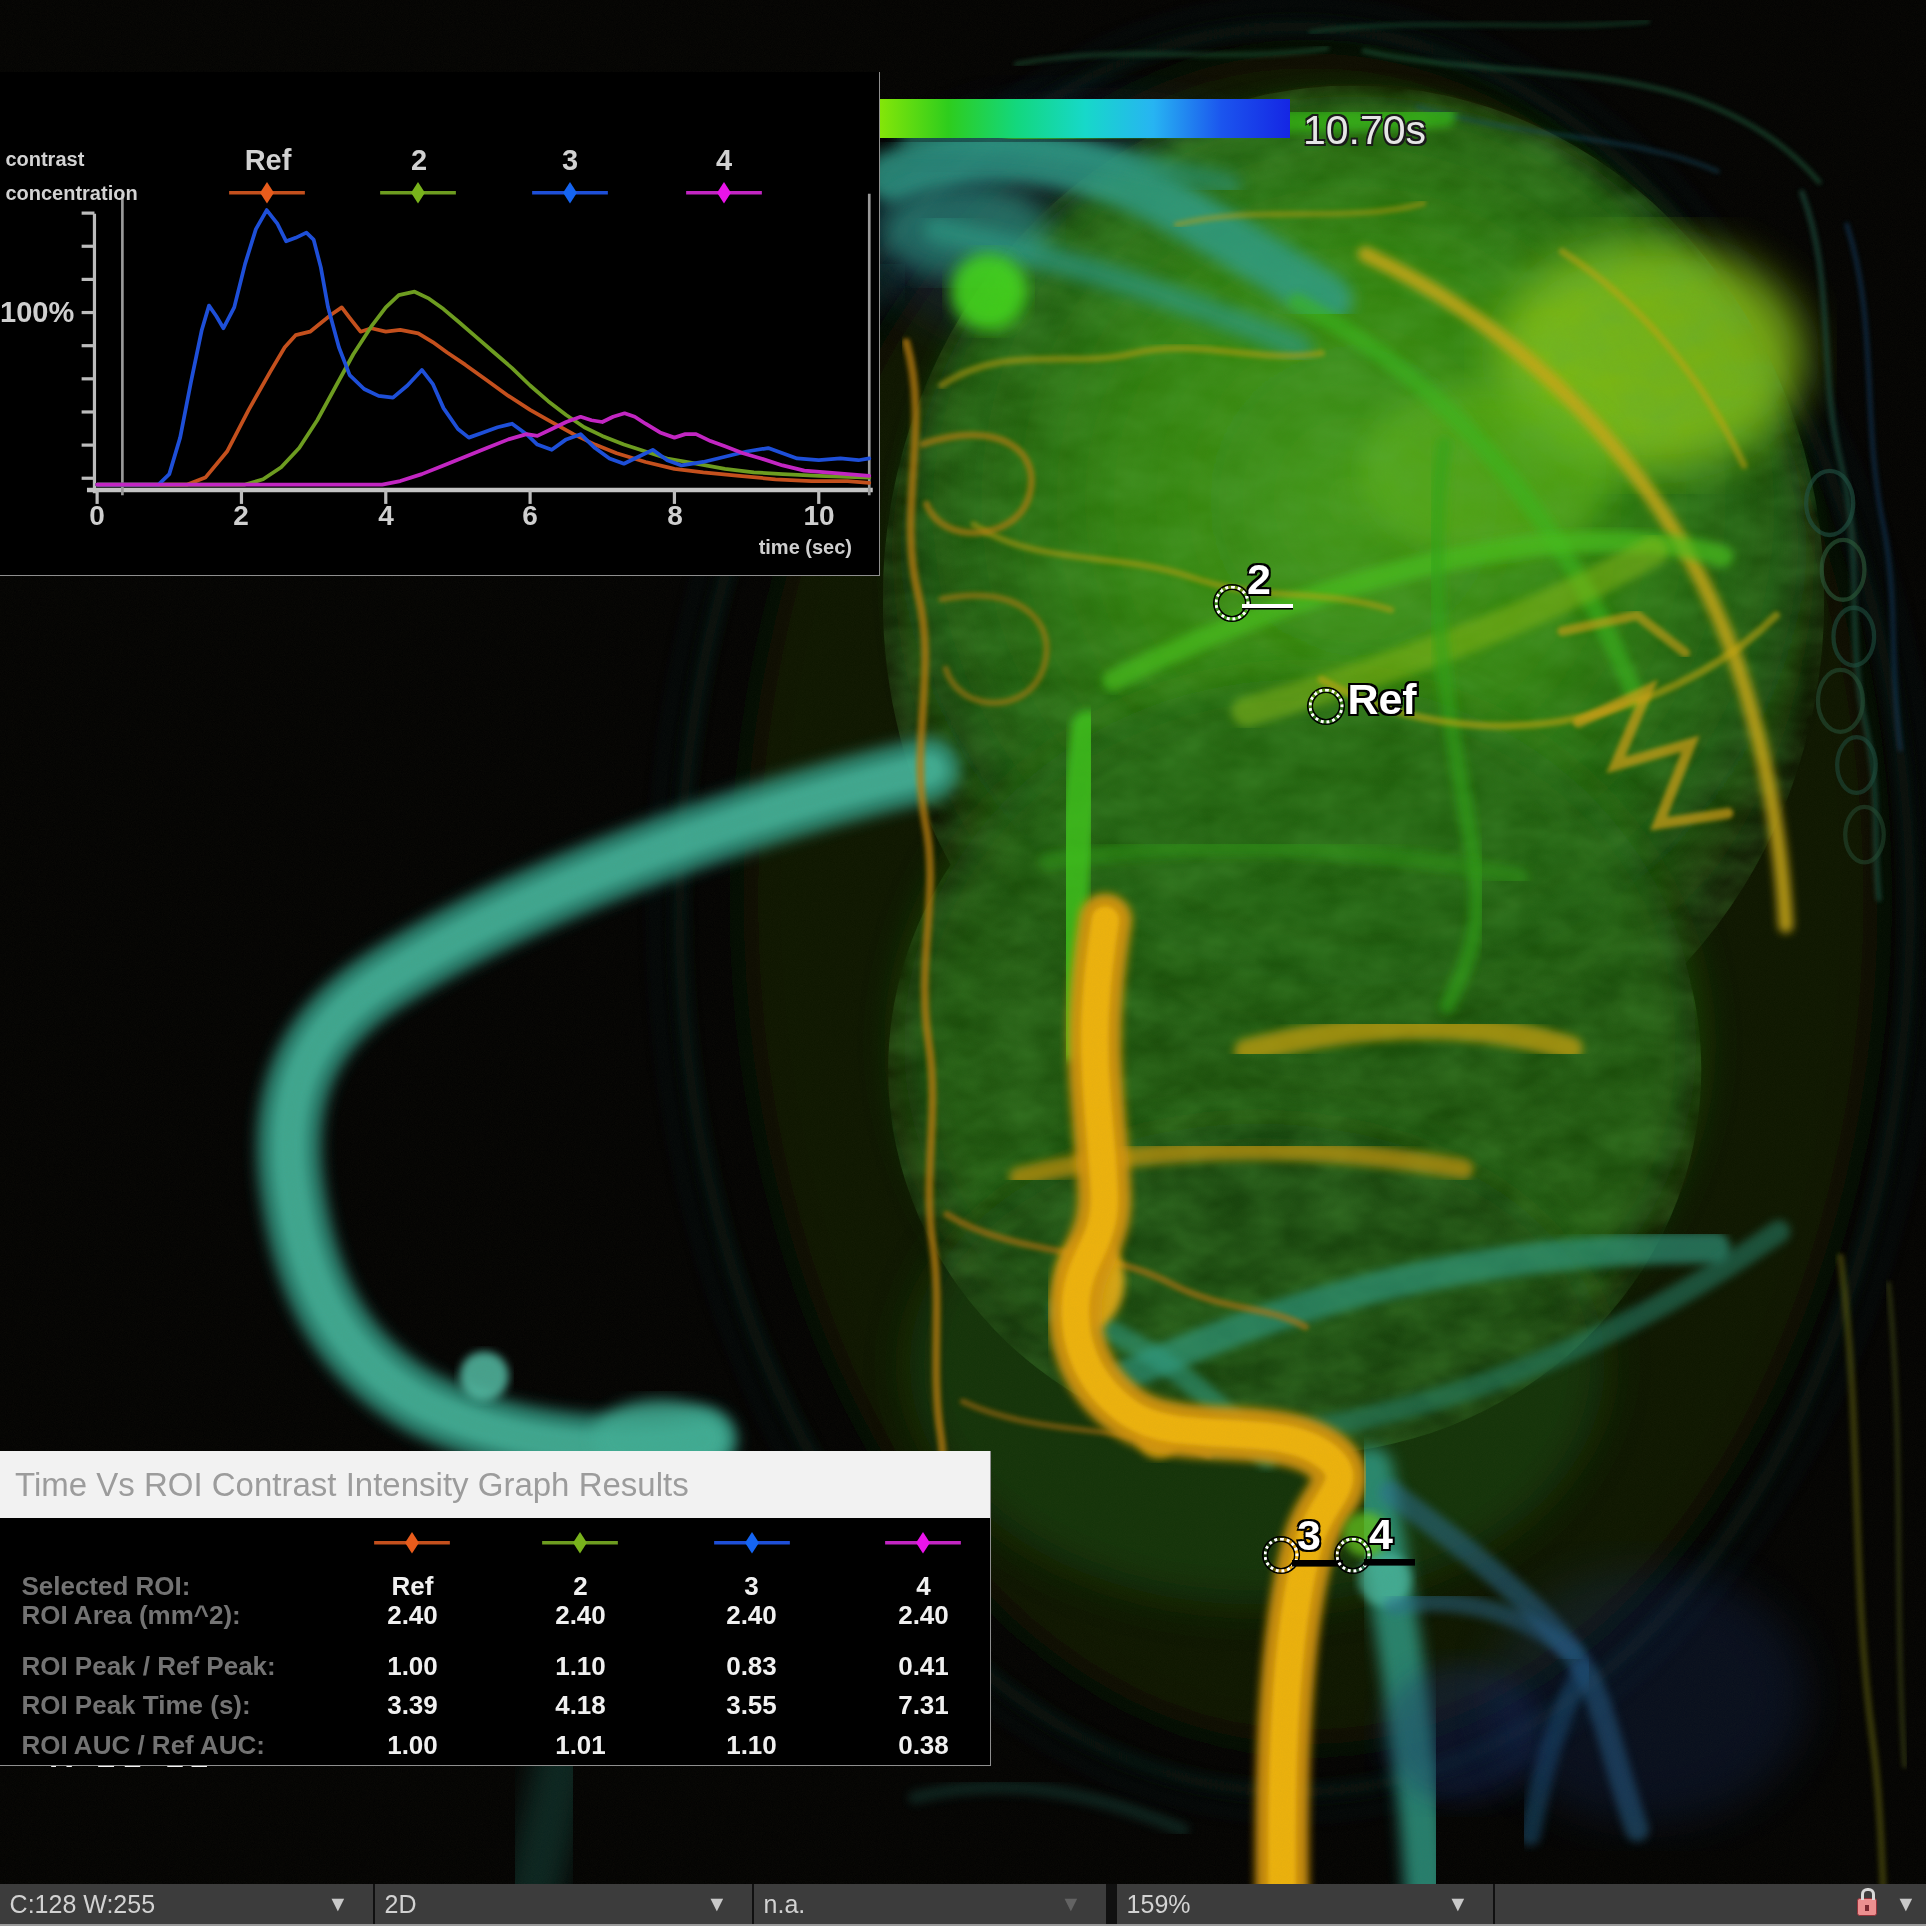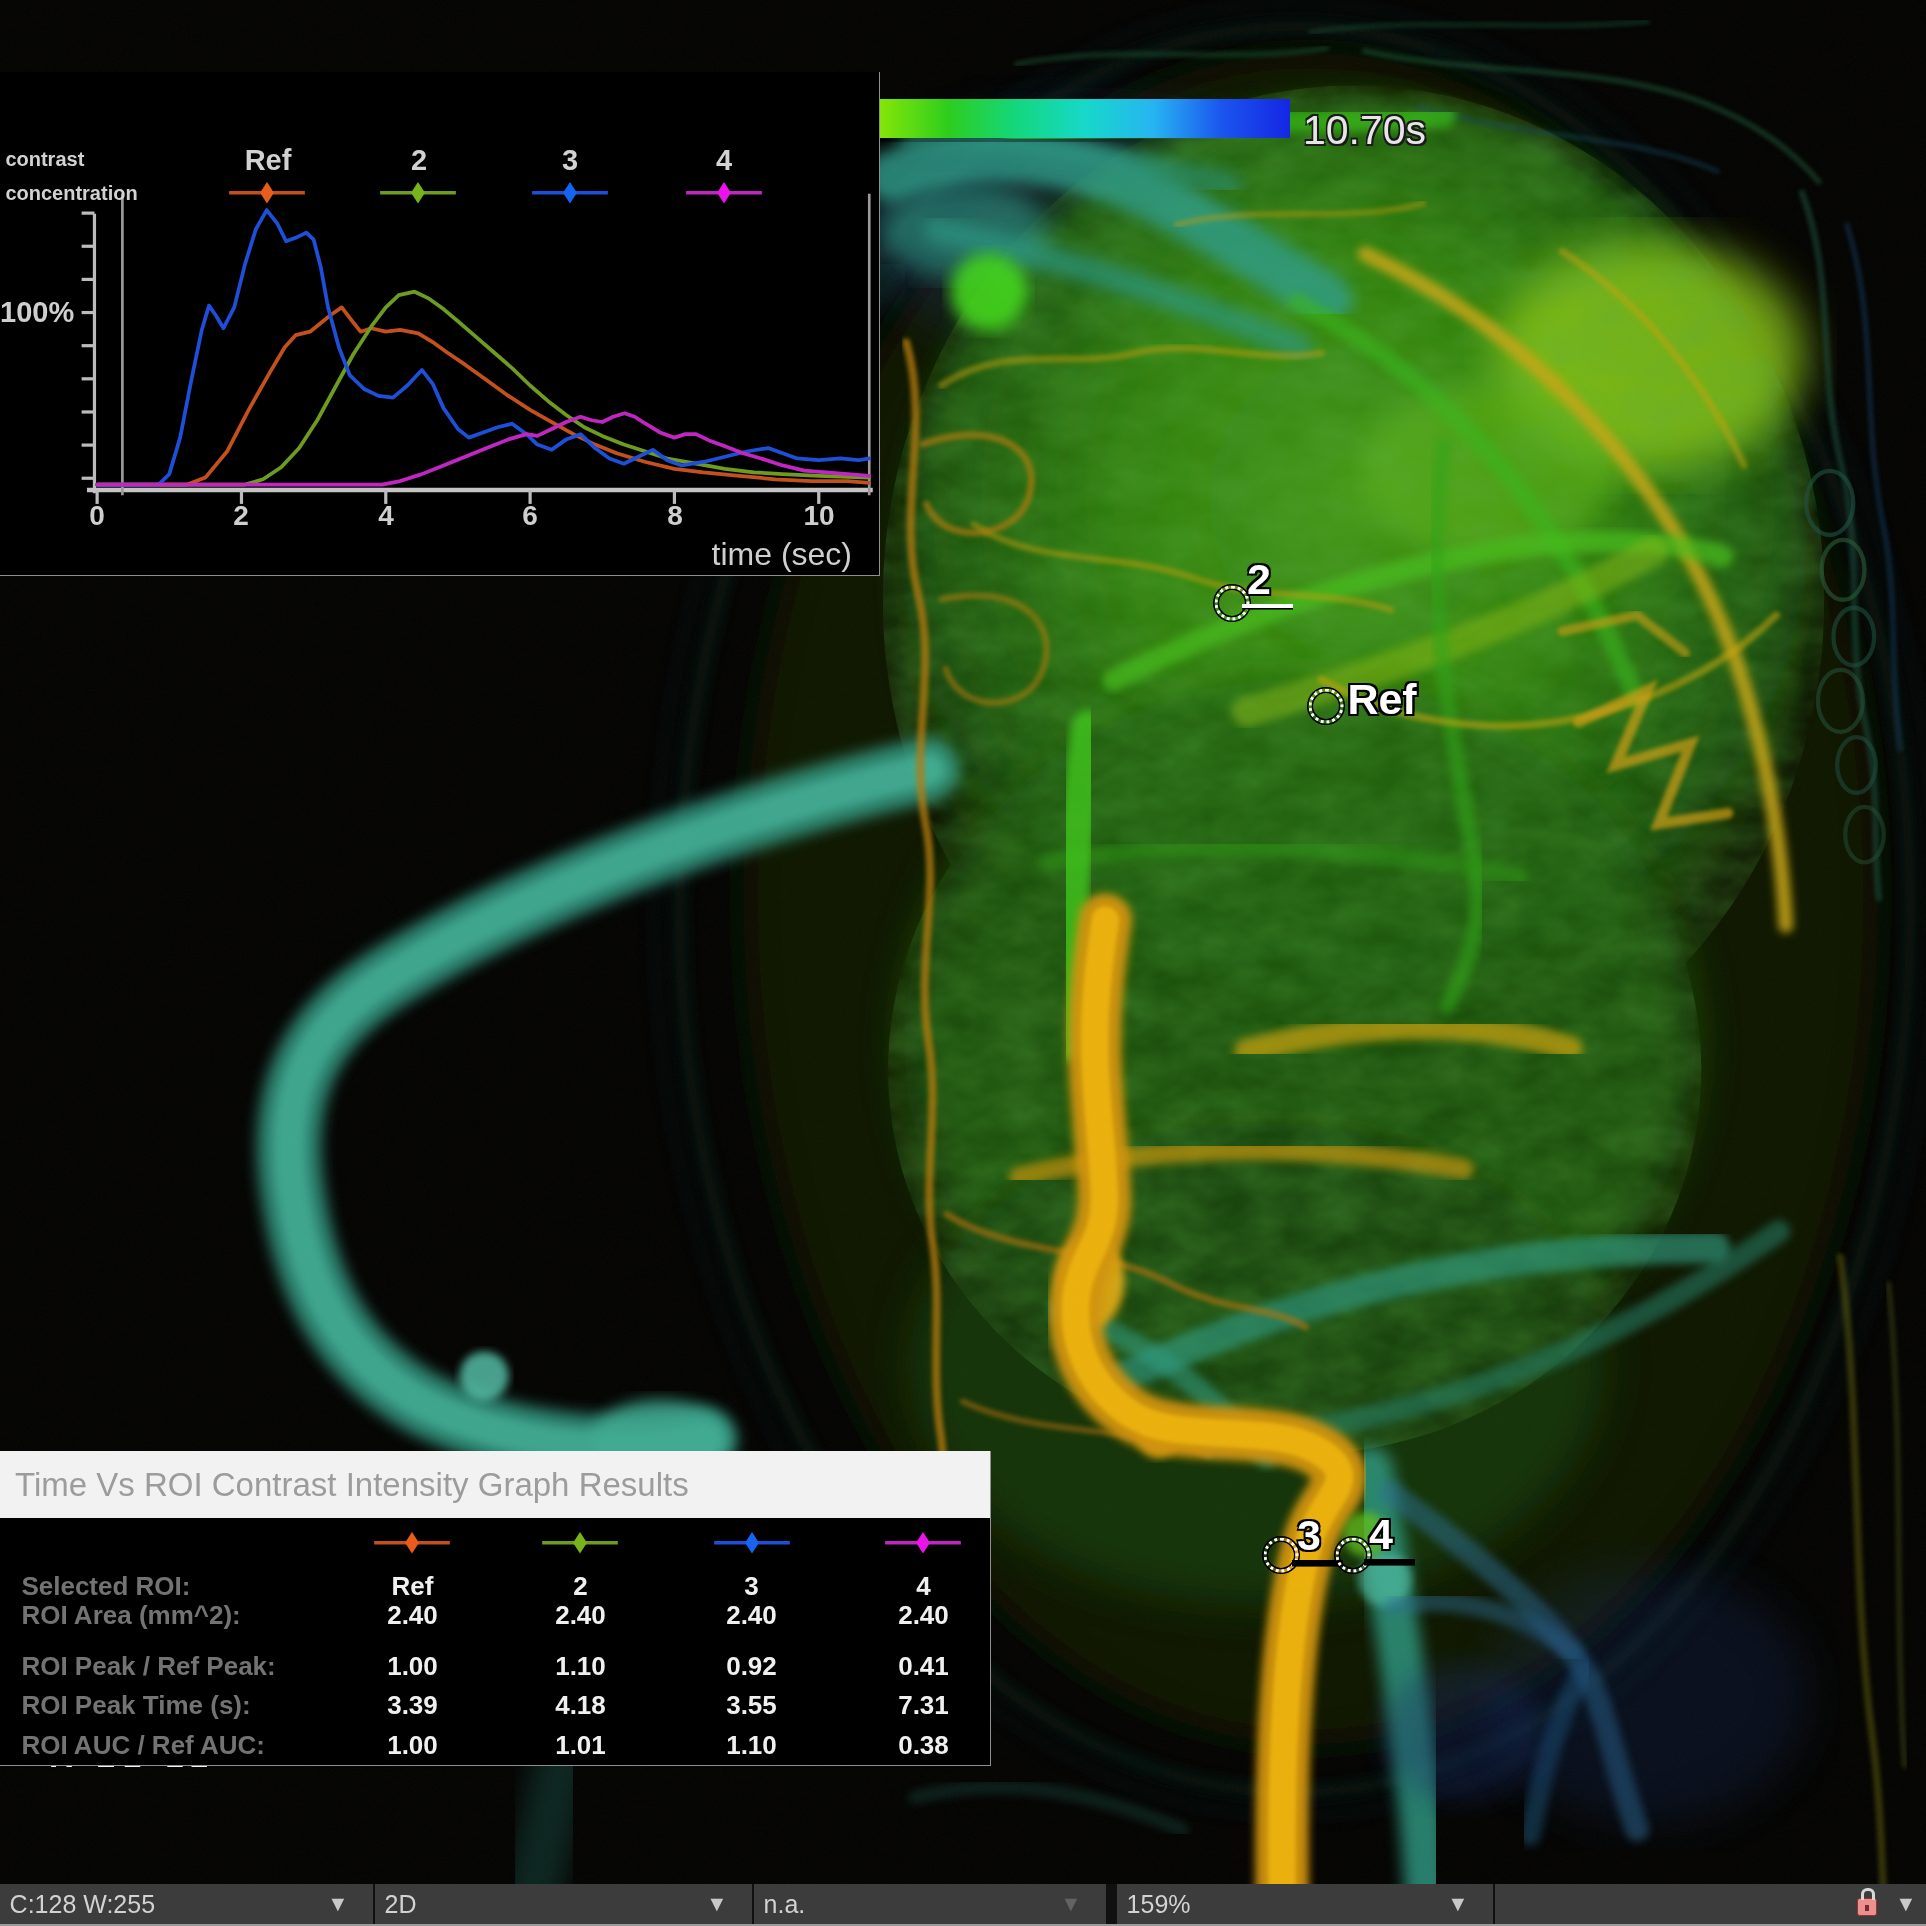--- a/index.html
+++ b/index.html
@@ -15,21 +15,21 @@
 
   #graph-panel{left:0;top:72px;width:879px;height:503px;}
   .gp-label{position:absolute;color:#d2d2d2;font-weight:bold;font-size:20px;z-index:3;}
   .gp-col{position:absolute;width:118px;text-align:center;color:#d2d2d2;font-weight:bold;font-size:29px;z-index:3;}
   .gp-marker{position:absolute;width:80px;height:23.5px;z-index:3;}
   #plot-svg{position:absolute;left:0;top:0;z-index:2;}
   .axis-num{position:absolute;width:64px;margin-left:-32px;text-align:center;color:#cfcfcf;
             font-weight:bold;font-size:28px;top:428px;z-index:3;}
   #ylabel{position:absolute;left:0;top:224px;width:68px;text-align:left;color:#cfcfcf;
           font-weight:bold;font-size:29px;z-index:3;}
-  #xlabel{position:absolute;right:27px;top:464px;color:#cfcfcf;font-weight:normal;font-size:32px;z-index:3;}
+  #xlabel{position:absolute;right:27px;top:464px;color:#cfcfcf;font-weight:bold;font-size:20px;z-index:3;}
 
   
   #res-panel{left:0;top:1451px;width:990px;height:314px;}
   .res-row{position:absolute;left:0;width:100%;height:32px;}
   .res-label{position:absolute;left:21.4px;color:#737373;font-weight:bold;font-size:26px;white-space:nowrap;}
   .res-val{position:absolute;width:161px;text-align:center;color:#f0f0f0;font-weight:bold;font-size:26px;}
 
   
   #colorbar{position:absolute;left:880px;top:99px;width:410px;height:39px;z-index:8;}
   #time-label{position:absolute;left:1303px;top:107px;font-size:41px;color:#e6e6e6;z-index:8;
@@ -316,21 +316,21 @@
           <div class="res-label">ROI Area (mm^2):</div>
           <div class="res-val" style="left: 332px;">2.40</div>
           <div class="res-val" style="left: 500px;">2.40</div>
           <div class="res-val" style="left: 671px;">2.40</div>
           <div class="res-val" style="left: 843px;">2.40</div>
         </div>
         <div class="res-row" style="top: 200px;">
           <div class="res-label">ROI Peak / Ref Peak:</div>
           <div class="res-val" style="left: 332px;">1.00</div>
           <div class="res-val" style="left: 500px;">1.10</div>
-          <div class="res-val" style="left: 671px;">0.92</div>
+          <div class="res-val" style="left: 671px;">0.83</div>
           <div class="res-val" style="left: 843px;">0.41</div>
         </div>
         <div class="res-row" style="top: 239px;">
           <div class="res-label">ROI Peak Time (s):</div>
           <div class="res-val" style="left: 332px;">3.39</div>
           <div class="res-val" style="left: 500px;">4.18</div>
           <div class="res-val" style="left: 671px;">3.55</div>
           <div class="res-val" style="left: 843px;">7.31</div>
         </div>
         <div class="res-row" style="top: 279px;">

